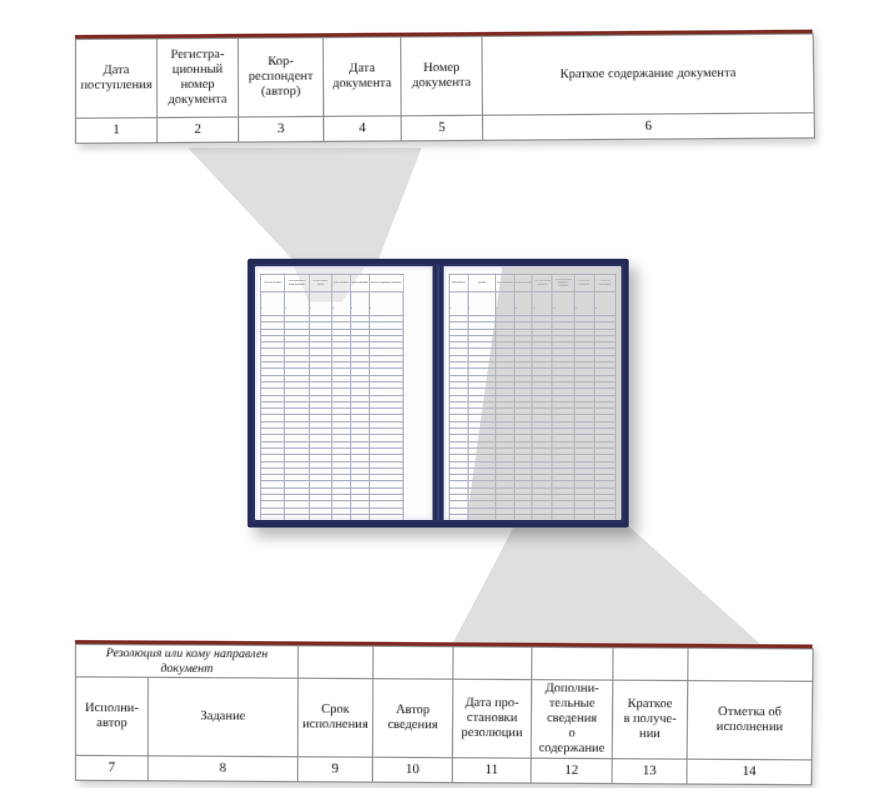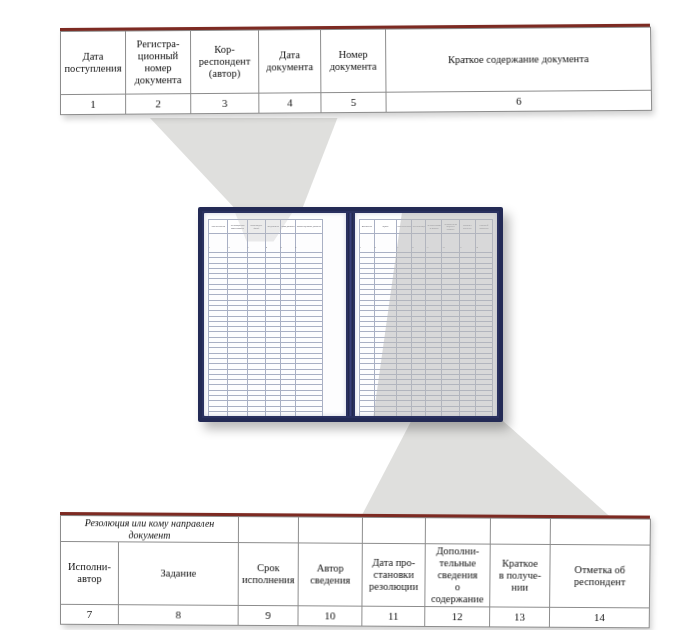--- a/index.html
+++ b/index.html
@@ -929,21 +929,21 @@
 становки
 резолюции</td>
           <td class="hdr-cell" style="white-space:pre-line">Дополни-
 тельные
 сведения
 о содержание</td>
           <td class="hdr-cell" style="white-space:pre-line">Краткое
 в получе-
 нии</td>
           <td class="hdr-cell" style="white-space:pre-line">Отметка об
-респондент</td>
+исполнении</td>
         </tr>
         <tr>
           <td class="num-cell">7</td>
           <td class="num-cell">8</td>
           <td class="num-cell">9</td>
           <td class="num-cell">10</td>
           <td class="num-cell">11</td>
           <td class="num-cell">12</td>
           <td class="num-cell">13</td>
           <td class="num-cell">14</td>

